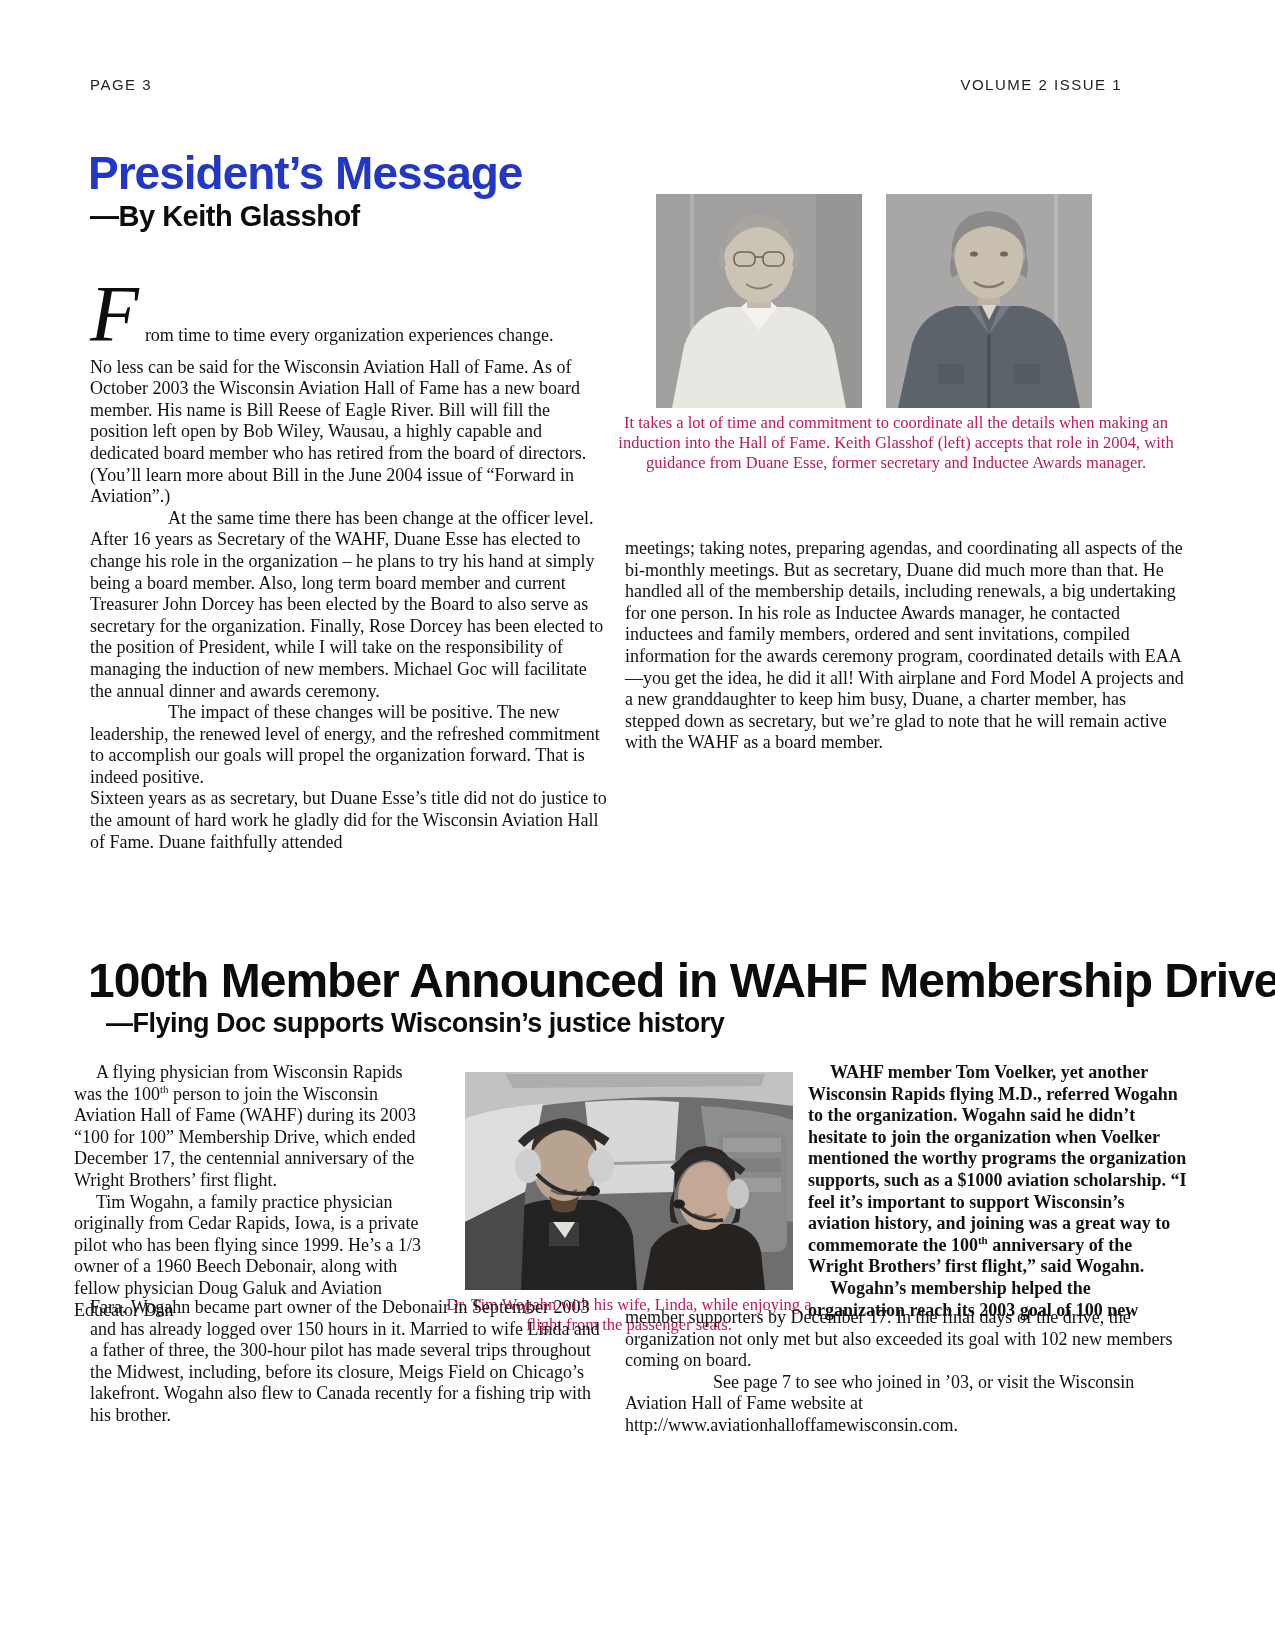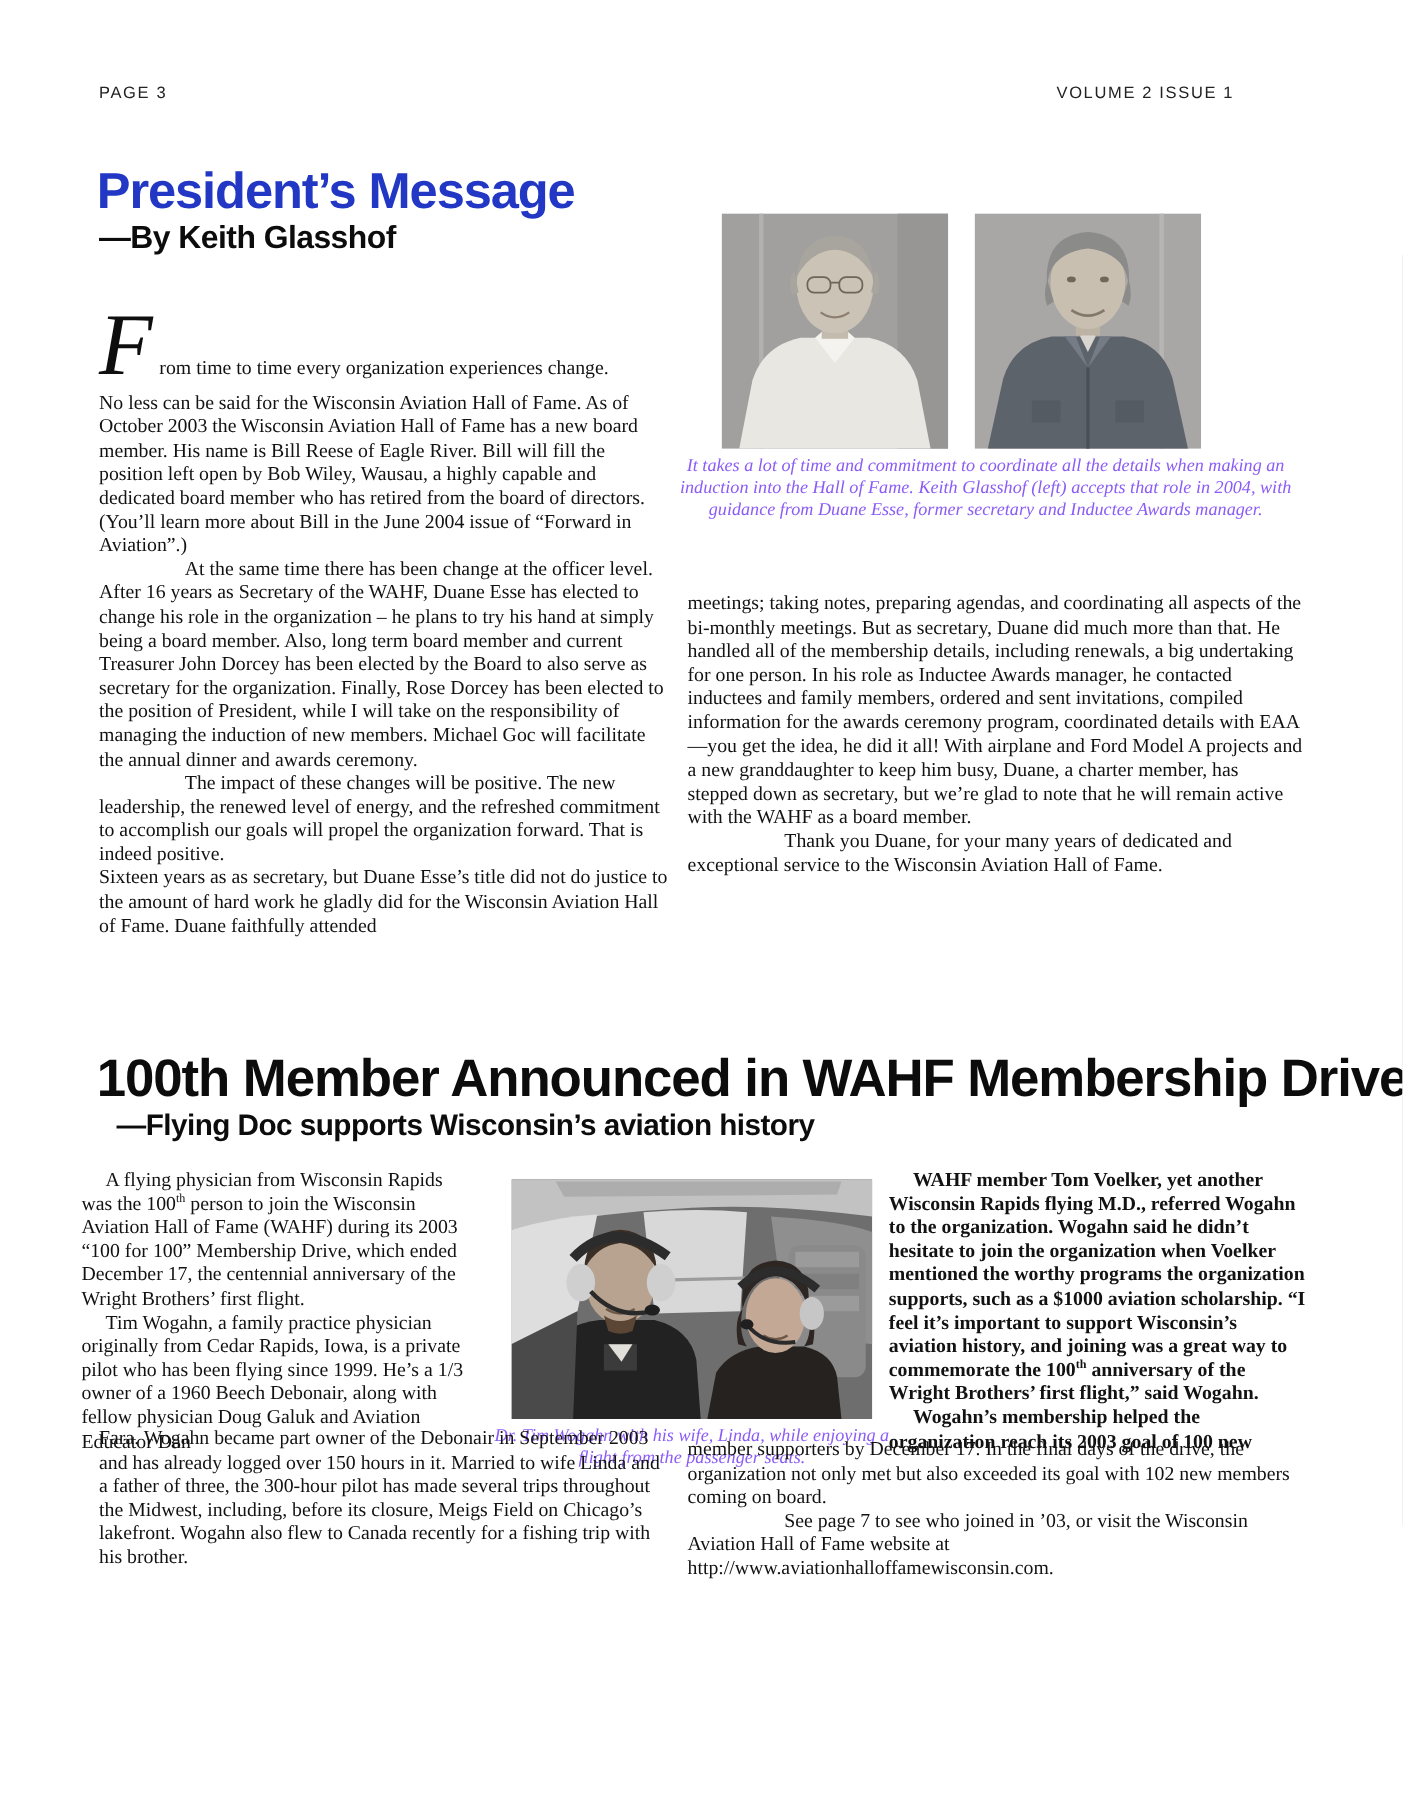--- a/index.html
+++ b/index.html
@@ -49,22 +49,22 @@
   .gap-sm{height:10px;}
   
   .opening-row{display:flex;align-items:baseline;}
   .dropcap{
     font-family:"Liberation Serif", serif;
     font-style:italic;font-size:80px;line-height:0.78;
     padding-right:6px;color:#0e0e0e;
   }
   
   .caption{
-    font-style:italic;font-size:16.5px;line-height:20px;
-    text-align:center;color:#8b5cf6;
+    font-size:16.5px;line-height:20px;
+    text-align:center;color:#be185d;
   }
   .photo-frame{display:block;}
   sup{font-size:11px;line-height:0;}
 </style>
 </head>
 <body>
 
 <div class="page">
 
   <div class="abs runhead" style="left:90px;top:76px;">PAGE 3</div>
@@ -124,28 +124,27 @@
       </div>
       <div class="gap-sm"></div>
       <p>No less can be said for the Wisconsin Aviation Hall of Fame. As of October 2003 the Wisconsin Aviation Hall of Fame has a new board member. His name is Bill Reese of Eagle River. Bill will fill the position left open by Bob Wiley, Wausau, a highly capable and dedicated board member who has retired from the board of directors. (You’ll learn more about Bill in the June 2004 issue of  “Forward in Aviation”.)</p>
       <p class="ind">At the same time there has been change at the officer level.  After 16 years as Secretary of the WAHF, Duane Esse has elected to change his role in the organization – he plans to try his hand at simply being a board member. Also, long term board member and current Treasurer John Dorcey has been elected by the Board to also serve as secretary for the organization. Finally, Rose Dorcey has been elected to the position of President, while I will take on the responsibility of managing the induction of new members. Michael Goc will facilitate the annual dinner and awards ceremony.</p>
       <p class="ind">The impact of  these changes will be positive. The new leadership, the renewed level of energy, and the refreshed commitment to accomplish our goals will propel the organization forward. That is indeed positive.</p>
       <p>Sixteen years as as secretary, but Duane Esse’s title did not do justice to the amount of hard work he gladly did for the Wisconsin Aviation Hall of Fame. Duane faithfully attended</p>
     </div>
 
     <div class="abs body-col" style="left:625px;top:538px;width:560px;">
       <p>meetings; taking notes, preparing agendas, and coordinating all aspects of the bi-monthly meetings. But as secretary, Duane did much more than that. He handled all of the membership details, including renewals, a big undertaking for one person. In his role as Inductee Awards manager, he contacted inductees and family members, ordered and sent invitations, compiled information for the awards ceremony program, coordinated details with EAA—you get the idea, he did it all! With airplane and Ford Model A projects and a new granddaughter to keep him busy, Duane, a charter member, has stepped down as secretary, but we’re glad to note that he will remain active with the WAHF as a board member.</p>
-      <p class="ind-md">Thank you Duane, for your many years of dedicated and exceptional service to the Wisconsin Aviation Hall of Fame.</p>
     </div>
   </div>
 
   <div>
 
     <div class="abs a2-title" style="left:88px;top:953px;">100th Member Announced in WAHF Membership Drive</div>
-    <div class="abs a2-subtitle" style="left:106px;top:1008px;">—Flying Doc supports Wisconsin’s aviation history</div>
+    <div class="abs a2-subtitle" style="left:106px;top:1008px;">—Flying Doc supports Wisconsin’s justice history</div>
 
     <div class="abs body-col" style="left:74px;top:1062px;width:358px;">
       <p class="ind-sm"><span>A flying physician from Wisconsin Rapids was the 100</span><sup>th</sup><span> person to join the Wisconsin Aviation Hall of Fame (WAHF) during its 2003 “100 for 100” Membership Drive, which ended December 17, the centennial anniversary of the Wright Brothers’ first flight.</span></p>
       <p class="ind-sm">Tim Wogahn, a family practice physician originally from Cedar Rapids, Iowa, is a private pilot who has been flying since 1999. He’s a 1/3 owner of a 1960 Beech Debonair, along with fellow physician Doug Galuk and Aviation Educator Dan</p>
     </div>
 
     <div class="abs photo-frame" style="left:465px;top:1072px;width:328px;height:218px;">
       <svg width="328" height="218" viewBox="0 0 328 218">
         <rect width="328" height="218" fill="#6e6e6e"></rect>
         <path d="M0,0 L328,0 L328,34 Q240,22 164,26 Q80,30 0,46 Z" fill="#c2c2c2"></path>

